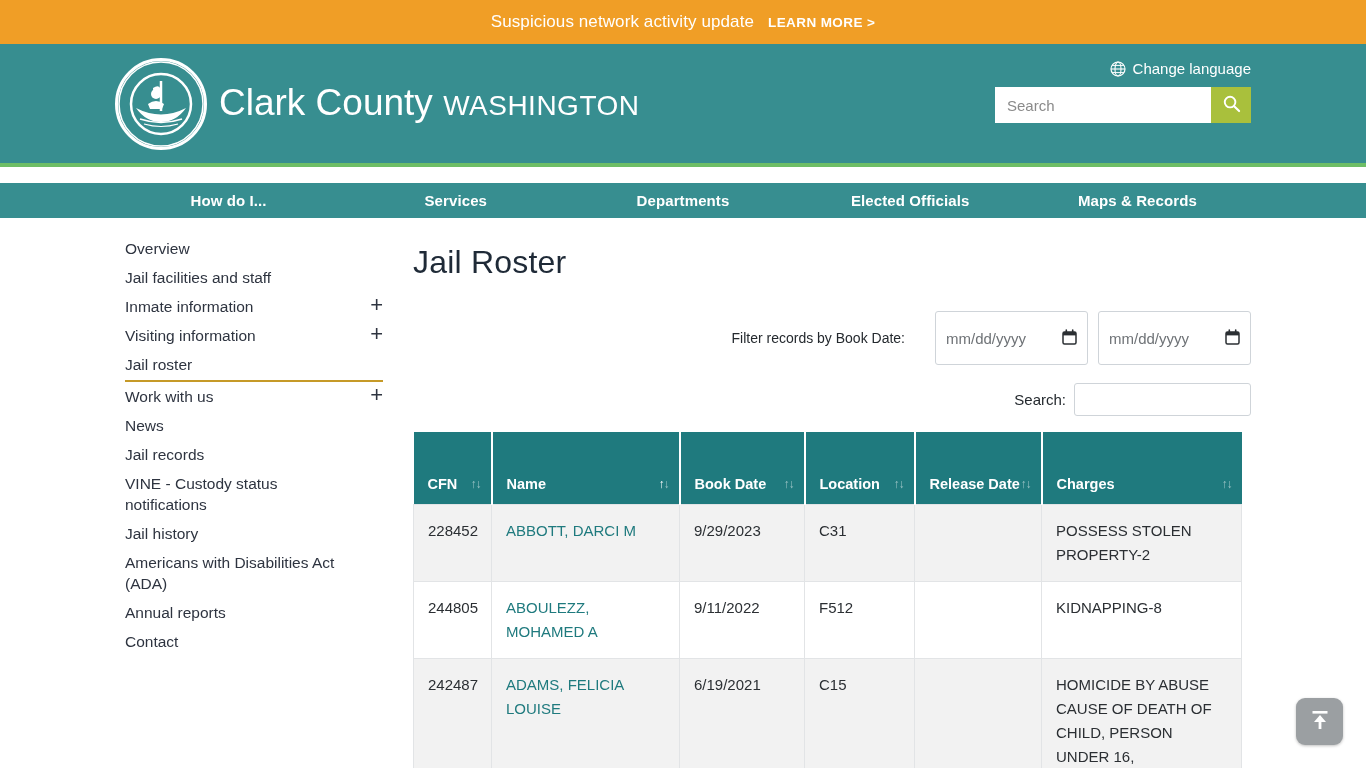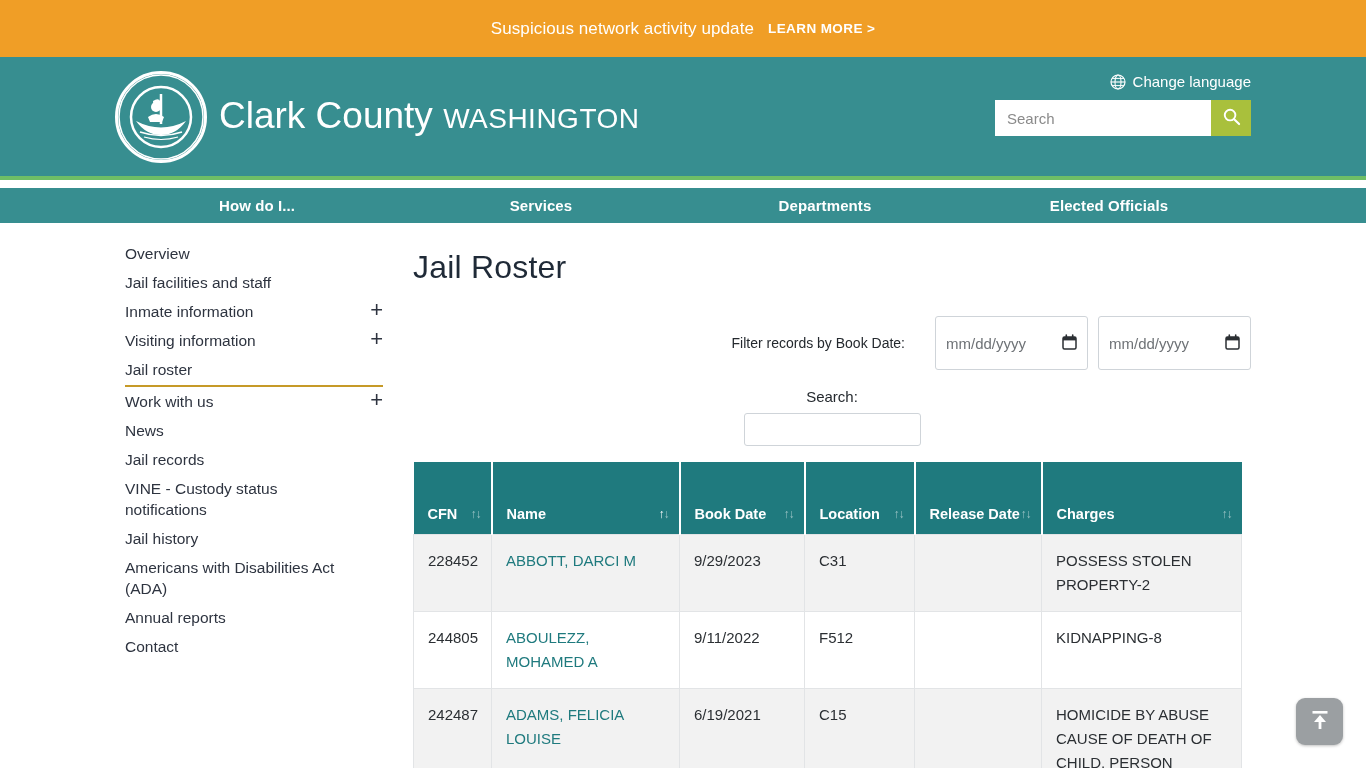--- a/index.html
+++ b/index.html
@@ -7,21 +7,21 @@
   html, body {
     margin: 0; padding: 0;
     width: 1366px; height: 768px;
     overflow: hidden;
     background: #ffffff;
     font-family: "Liberation Sans", sans-serif;
   }
 
   
   .alert-banner {
-    height: 57px;
+    height: 44px;
     background: #F09E26;
     display: flex;
     align-items: center;
     justify-content: center;
     color: #ffffff;
   }
   .alert-text {
     font-size: 17px;
     letter-spacing: .1px;
   }
@@ -126,24 +126,24 @@
     cursor: pointer;
   }
 
   
   .main-nav {
     background: #378E90;
     height: 35px;
   }
   .main-nav-inner {
     width: 1136px;
-    margin: 8px auto;
+    margin: 16px auto;
     height: 100%;
     display: grid;
-    grid-template-columns: repeat(4, 1fr);
+    grid-template-columns: repeat(5, 1fr);
     align-items: center;
   }
   .nav-item {
     color: #ffffff;
     font-size: 15px;
     font-weight: 700;
     text-align: center;
     cursor: pointer;
     text-decoration: none;
     line-height: 35px;
@@ -226,21 +226,20 @@
     font-family: "Liberation Sans", sans-serif;
   }
   .cal-icon { flex: none; }
 
   .search-row {
     display: flex;
     align-items: center;
     justify-content: flex-end;
     gap: 8px;
     margin-bottom: 16px;
-    flex-direction: column;
   }
   .search-label { font-size: 15px; color: #24292e; }
   .dt-search-input {
     width: 177px;
     height: 33px;
     border: 1px solid #cfd4d9;
     border-radius: 3px;
     background: #fff;
     outline: none;
     font-size: 15px;

